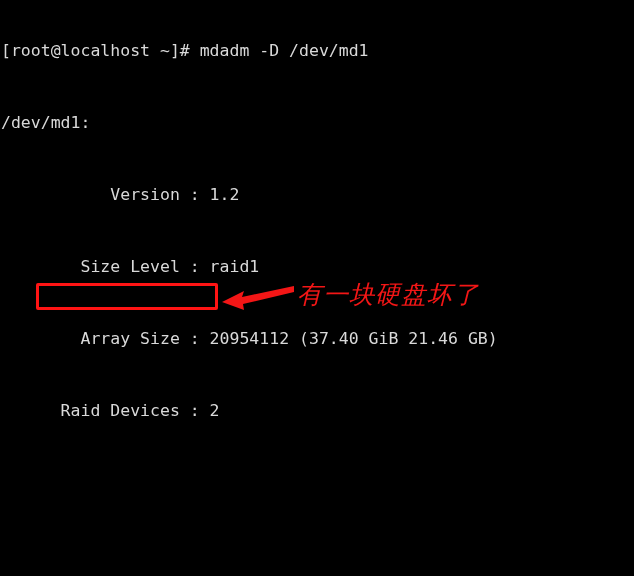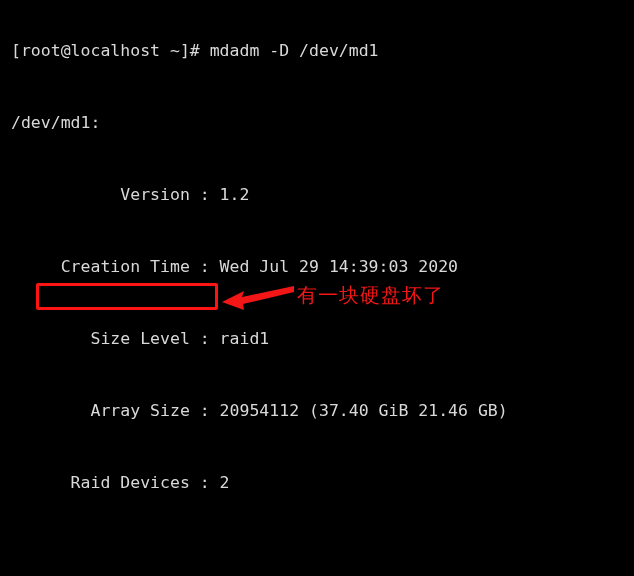--- a/index.html
+++ b/index.html
@@ -32,21 +32,21 @@
     font-size: 16.5px;
     line-height: 24px;
     letter-spacing: 0px;
     white-space: pre;
     color: #d9d9d9;
     font-family: "DejaVu Sans Mono", "Liberation Mono", monospace;
   }
   .line {
     height: 24px;
     white-space: pre;
-    padding-left: 11px;
+    padding-left: 1px;
   }
 
   
   .annot-box {
     position: absolute;
     left: 36px;
     top: 283px;
     width: 182px;
     height: 27px;
     border: 3px solid #ff1414;
@@ -61,36 +61,36 @@
     width: 72px;
     height: 30px;
     pointer-events: none;
   }
   .annot-text {
     position: absolute;
     left: 297px;
     top: 282px;
     color: #f31616;
     font-family: "DejaVu Sans", "Liberation Sans", sans-serif;
-    font-size: 20px;
+    font-size: 25px;
     line-height: 26px;
     letter-spacing: 1px;
     white-space: nowrap;
+    font-style: italic;
   }
 </style>
 </head>
 <body>
 
 <div id="terminal">
 
   <div class="screen">
     <div class="line">[root@localhost ~]# mdadm -D /dev/md1</div>
     <div class="line">/dev/md1:</div>
     <div class="line">           Version : 1.2</div>
-    <div class="line">     Creation Time : Wed Jul 29 14:39:03 2020</div>
     <div class="line">        Size Level : raid1</div>
     <div class="line">        Array Size : 20954112 (37.40 GiB 21.46 GB)</div>
     <div class="line">      Raid Devices : 2</div>
     
     
     
     
     
     
     

